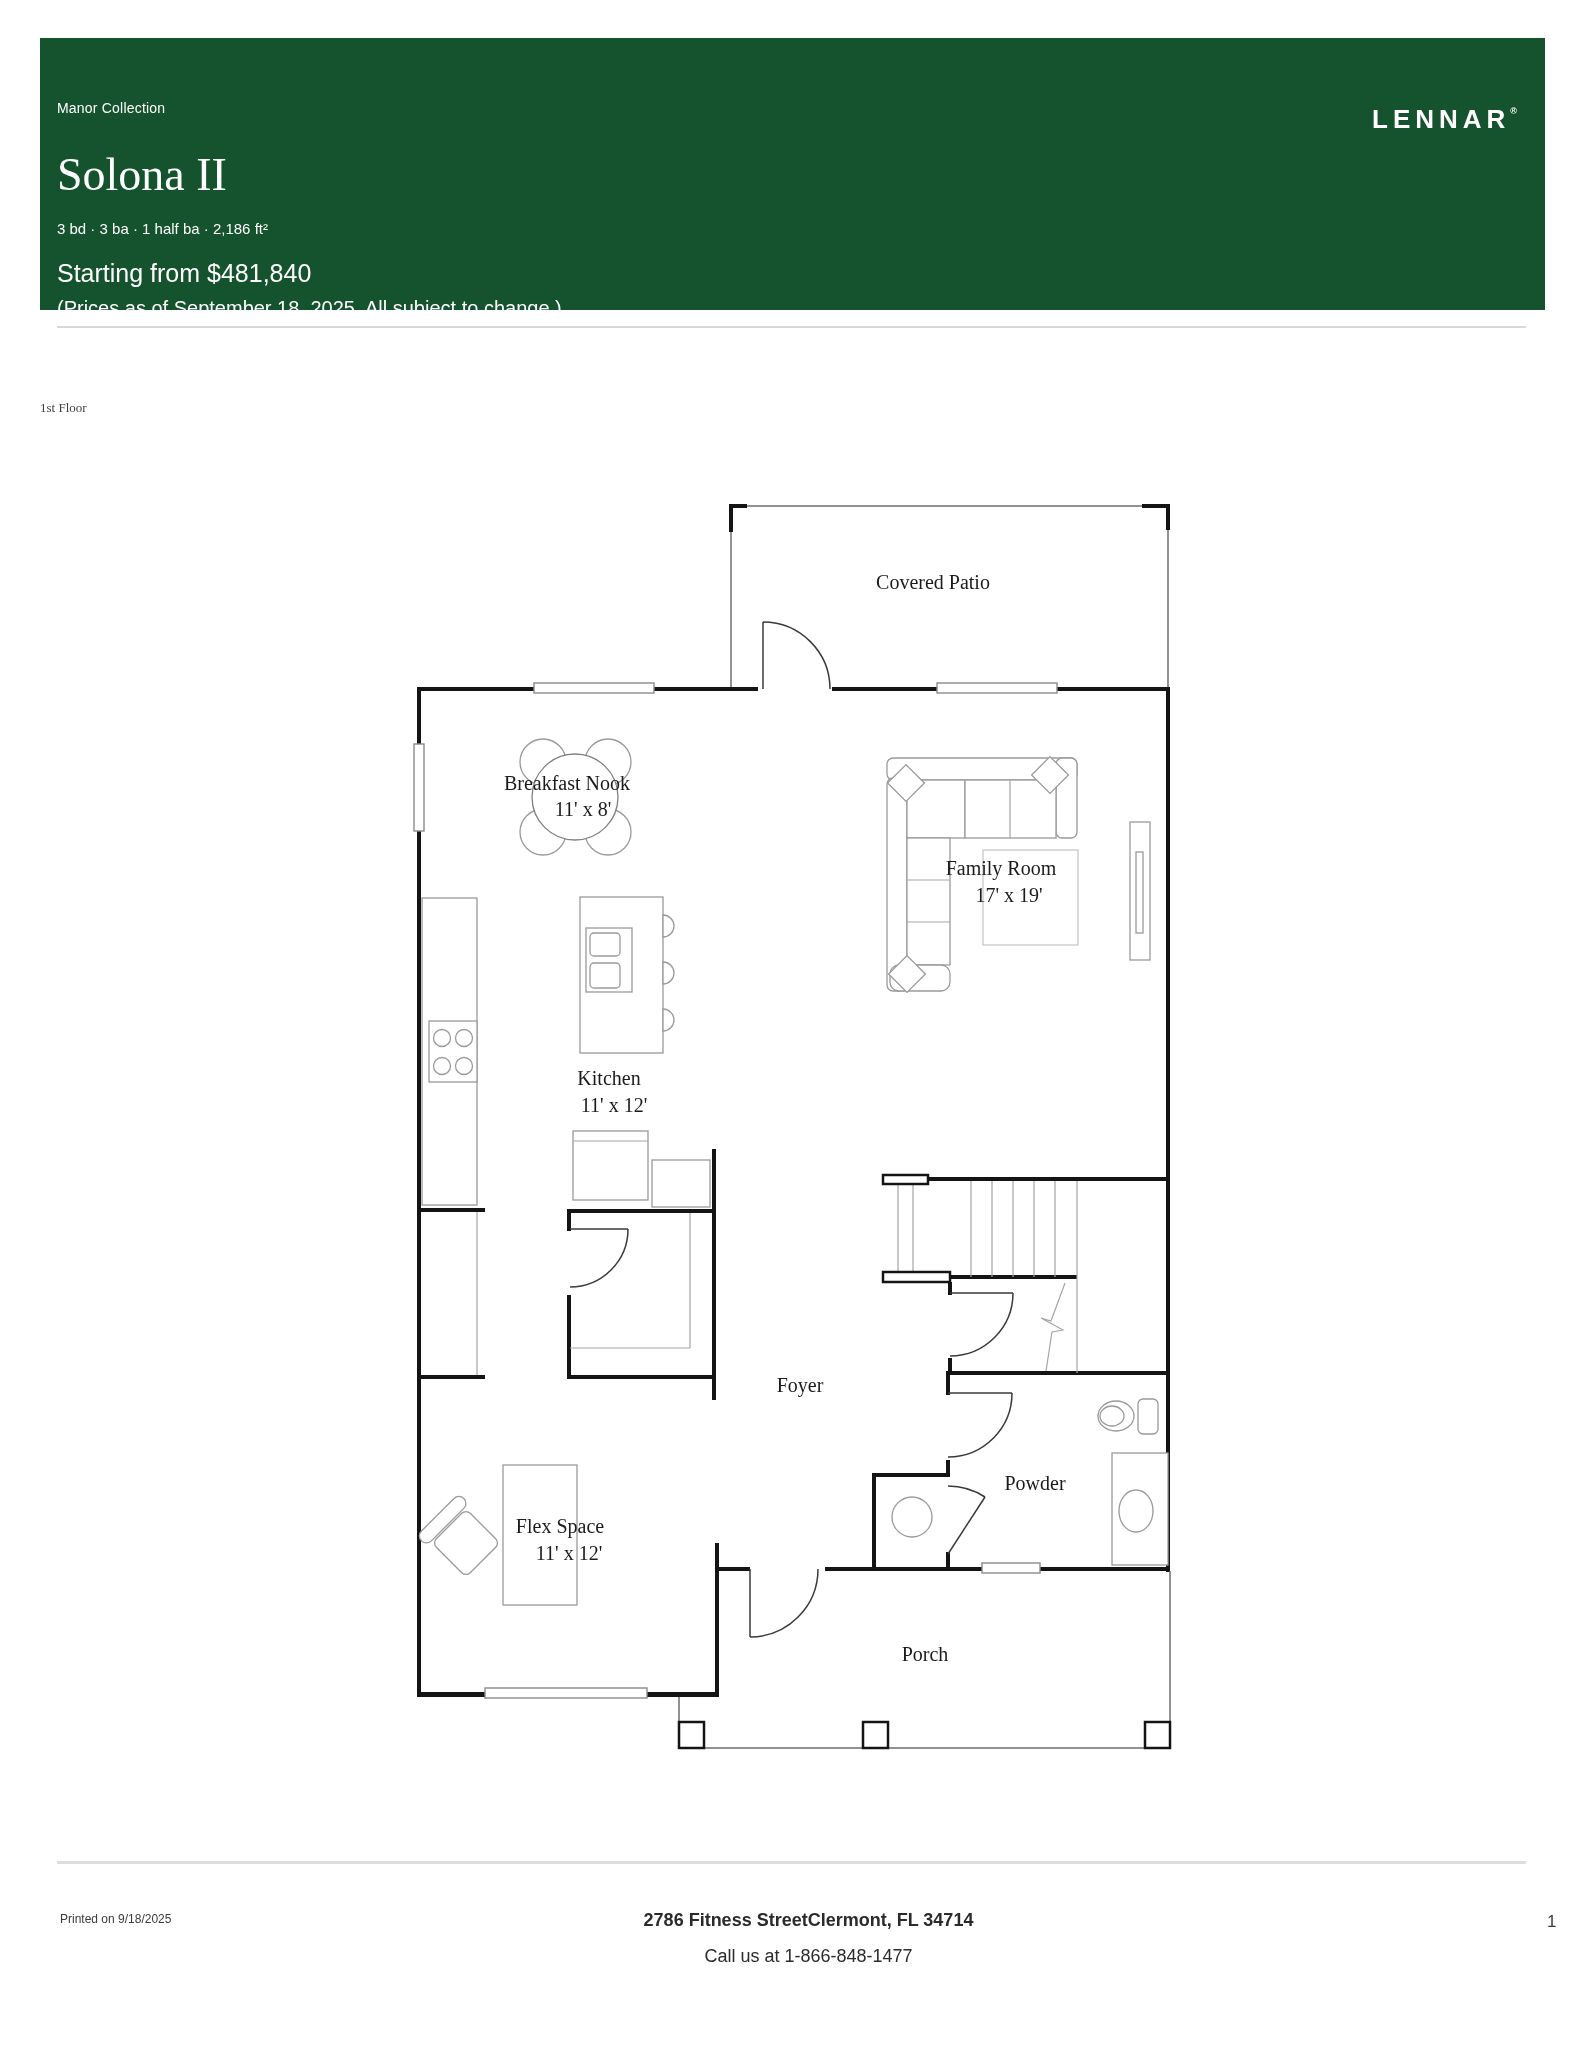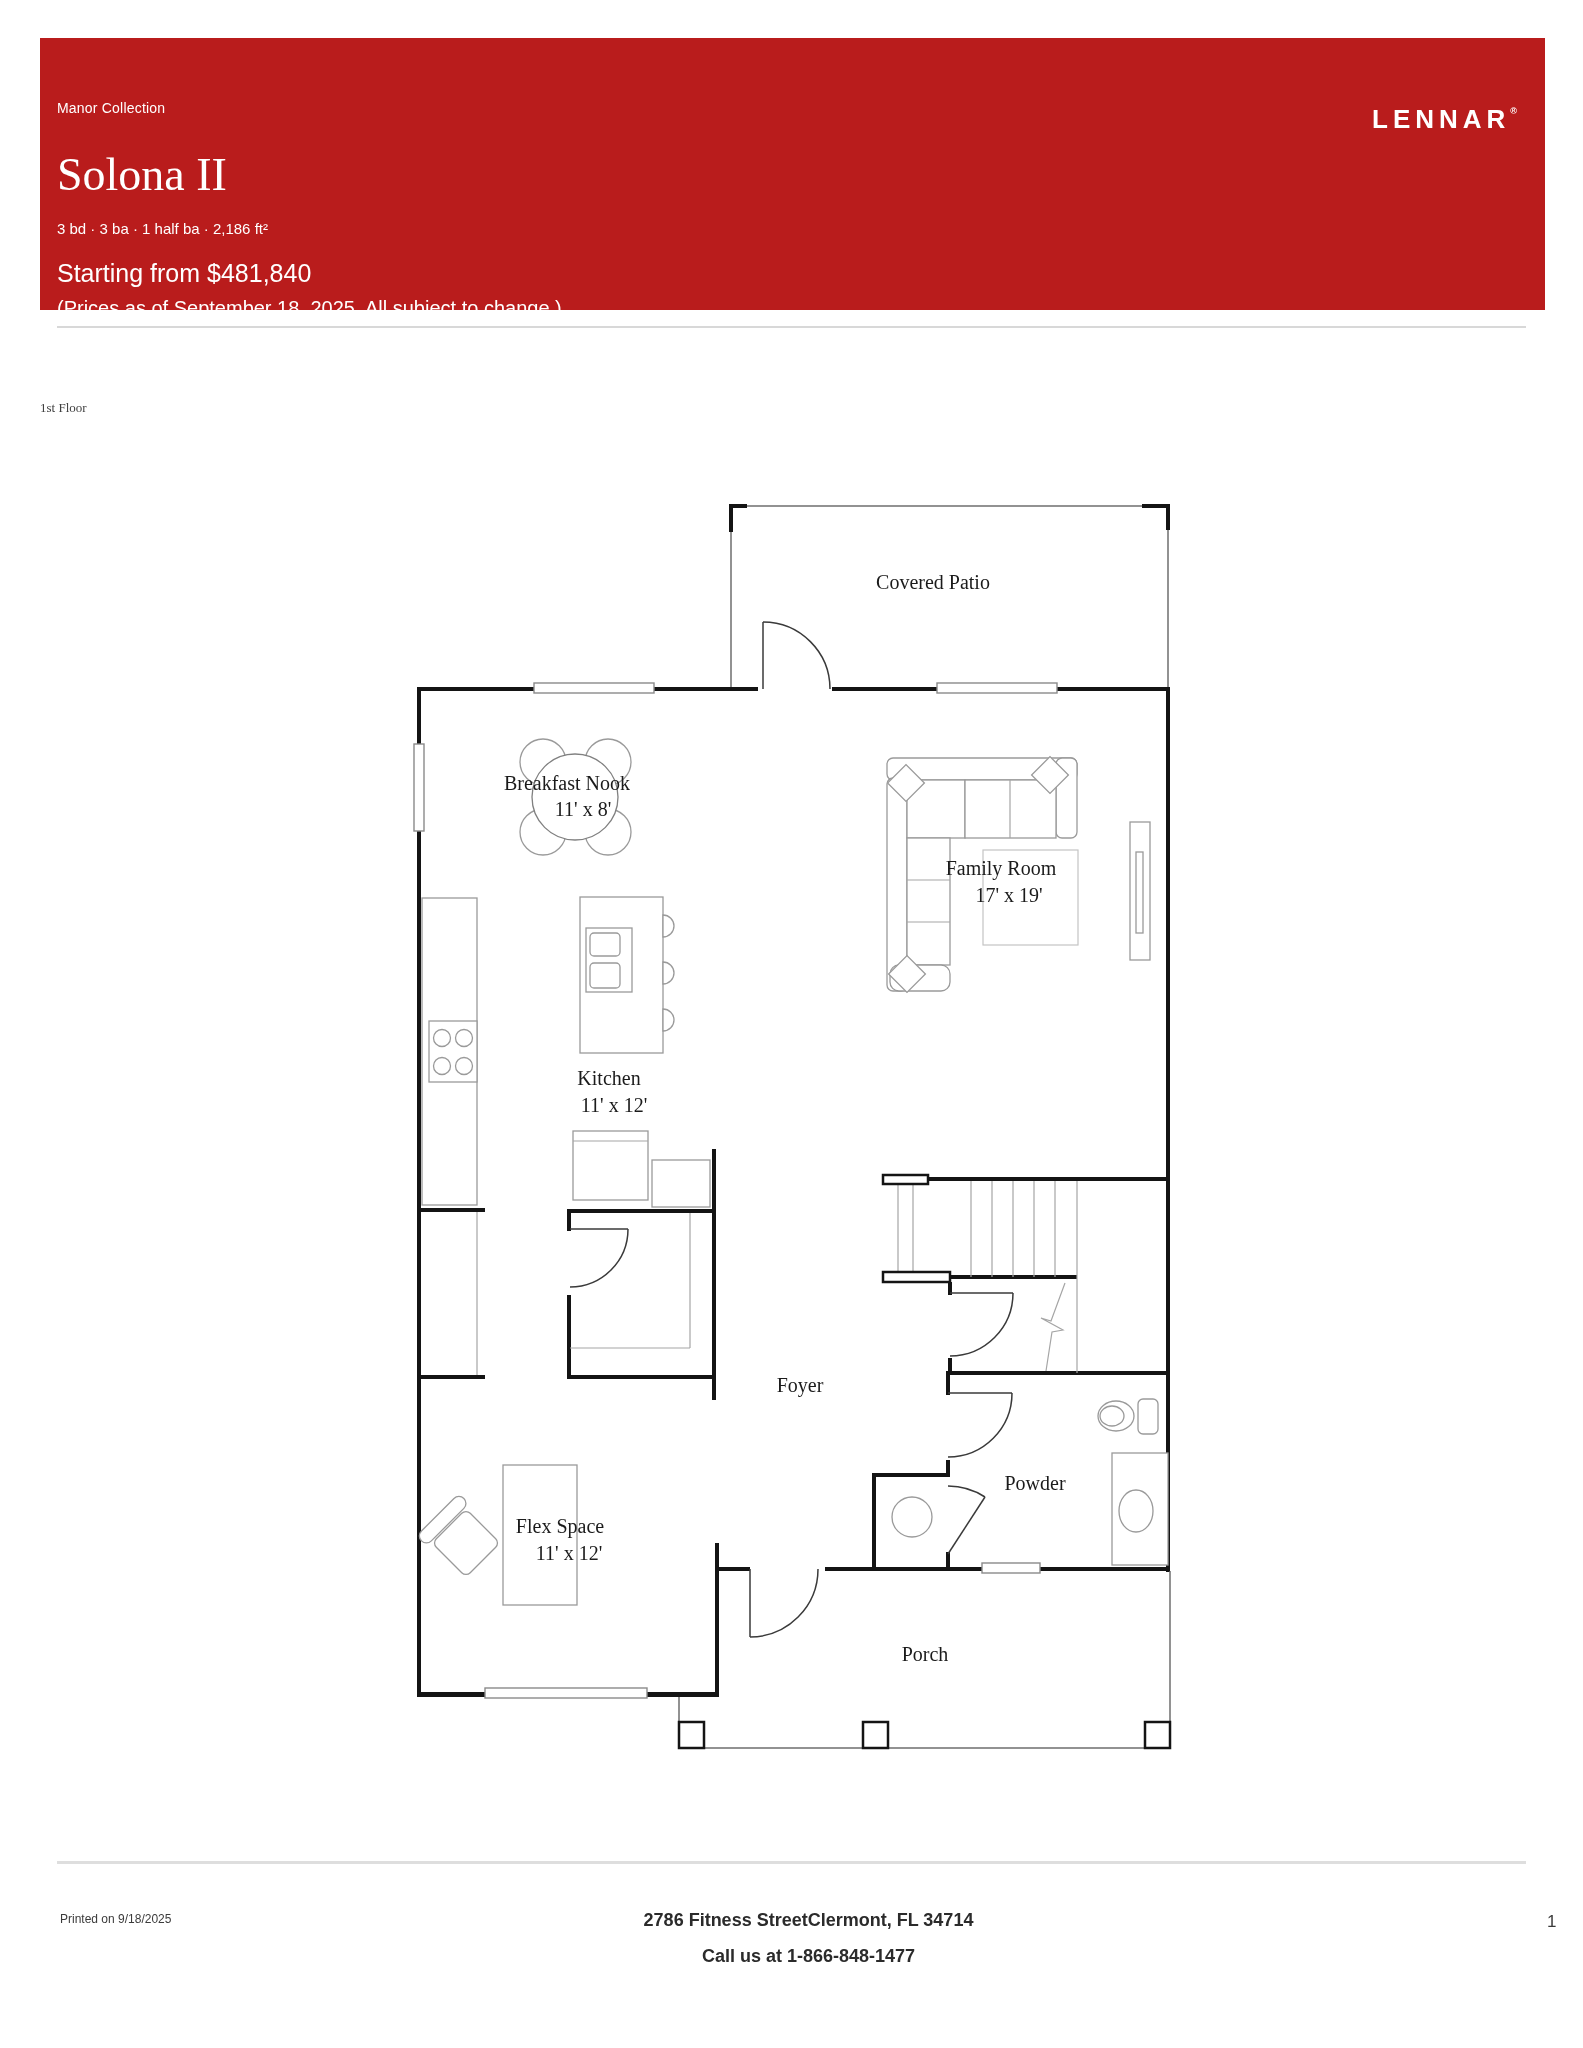--- a/index.html
+++ b/index.html
@@ -1,39 +1,39 @@
 <!DOCTYPE html>
 <html><head>
 <meta charset="utf-8">
 <style>
   html,body{margin:0;padding:0;background:#ffffff;}
   #page{position:relative;width:1583px;height:2048px;background:#ffffff;overflow:hidden;
         font-family:"Liberation Sans",sans-serif;}
   
-  .banner{position:absolute;left:40px;top:38px;width:1505px;height:272px;background:#b91c1c;}
+  .banner{position:absolute;left:40px;top:38px;width:1505px;height:272px;background:#14532d;}
   .banner .line{position:absolute;left:17px;color:#ffffff;white-space:nowrap;}
   .collection{top:62px;font-size:14px;letter-spacing:.2px;}
   .plan-title{top:110px;font-family:"Liberation Serif",serif;font-size:46px;font-weight:400;}
   .specs{top:182px;font-size:15px;}
   .price{top:221px;font-size:25px;}
   .price-note{top:259px;font-size:20px;}
   .logo{position:absolute;right:28px;top:66px;color:#ffffff;font-size:26px;font-weight:700;
         letter-spacing:5px;}
   .logo sup{font-size:9px;letter-spacing:0;vertical-align:14px;}
   
   .divider-top{position:absolute;left:57px;top:326px;width:1469px;height:2px;background:#d8d8d8;}
   .divider-bottom{position:absolute;left:57px;top:1861px;width:1469px;height:3px;background:#dedede;}
   .floor-label{position:absolute;left:40px;top:400px;font-family:"Liberation Serif",serif;
                font-size:13px;color:#3f3f3f;}
   
   .footer-printed{position:absolute;left:60px;top:1912px;font-size:12px;color:#3b3b3b;}
   .footer-address{position:absolute;left:calc(50% + 17px);transform:translateX(-50%);top:1910px;
                   font-size:18px;font-weight:700;color:#2b2b2b;white-space:nowrap;}
   .footer-phone{position:absolute;left:calc(50% + 17px);transform:translateX(-50%);top:1946px;
-                font-size:18px;font-weight:700;color:#2b2b2b;white-space:nowrap;}
+                font-size:18px;font-weight:400;color:#2b2b2b;white-space:nowrap;}
   .footer-page{position:absolute;left:1547px;top:1912px;font-size:17px;color:#3b3b3b;}
   
   #plan{position:absolute;left:0;top:0;}
   .wall{fill:#141414;}
   .boldbox{fill:#ffffff;stroke:#141414;stroke-width:2.5;}
   .thin{stroke:#6e6e6e;stroke-width:1.5;fill:none;}
   .win{fill:#ffffff;stroke:#8a8a8a;stroke-width:1.4;}
   .door{stroke:#3a3a3a;stroke-width:1.5;fill:none;}
   .fix{stroke:#9a9a9a;stroke-width:1.3;fill:#ffffff;}
   .fixline{stroke:#a5a5a5;stroke-width:1.2;fill:none;}

